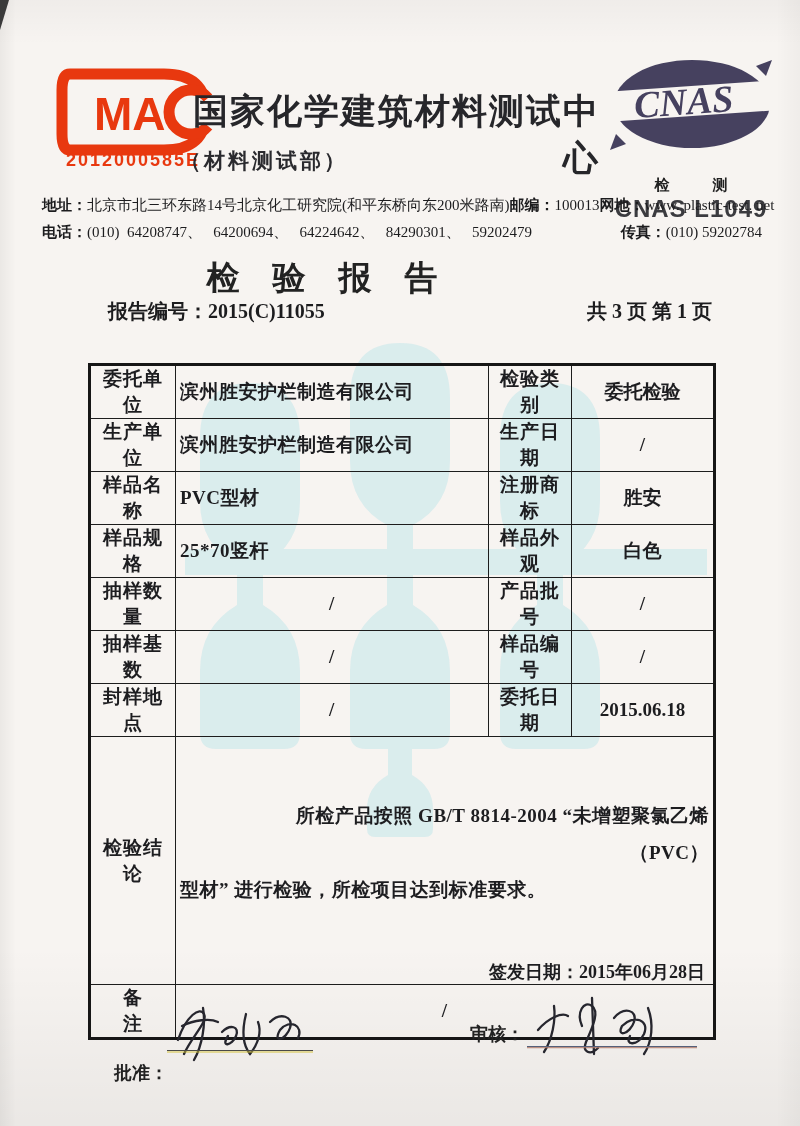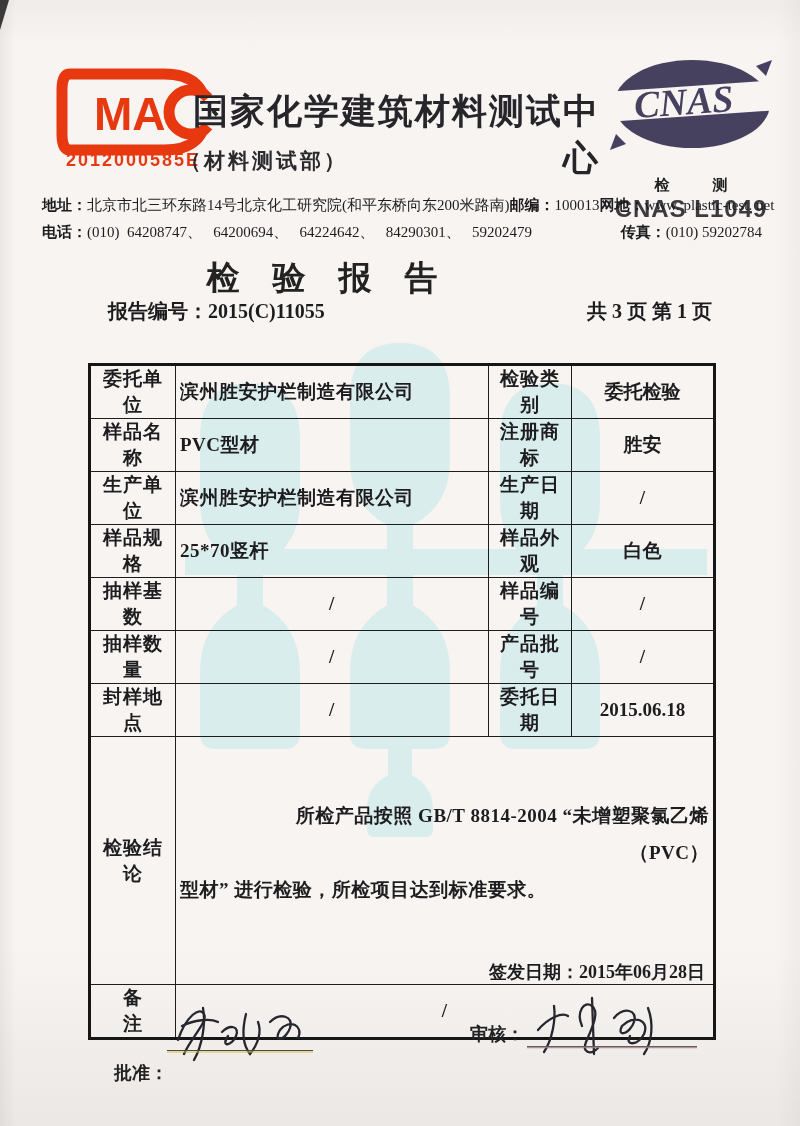--- a/index.html
+++ b/index.html
@@ -142,47 +142,47 @@
         <col style="width:143px">
       </colgroup>
     <tbody>
       <tr>
       <td class="lbl">委托单位</td>
       <td class="val">滨州胜安护栏制造有限公司</td>
       <td class="lbl">检验类别</td>
       <td class="val2">委托检验</td>
     </tr>
         <tr>
+      <td class="lbl">生产单位</td>
+      <td class="val">滨州胜安护栏制造有限公司</td>
+      <td class="lbl">生产日期</td>
+      <td class="val2">/</td>
+    </tr>
+        <tr>
       <td class="lbl">样品名称</td>
       <td class="val">PVC型材</td>
       <td class="lbl">注册商标</td>
       <td class="val2">胜安</td>
     </tr>
         <tr>
-      <td class="lbl">生产单位</td>
-      <td class="val">滨州胜安护栏制造有限公司</td>
-      <td class="lbl">生产日期</td>
-      <td class="val2">/</td>
-    </tr>
-        <tr>
       <td class="lbl">样品规格</td>
       <td class="val">25*70竖杆</td>
       <td class="lbl">样品外观</td>
       <td class="val2">白色</td>
     </tr>
         <tr>
+      <td class="lbl">抽样数量</td>
+      <td class="val c">/</td>
+      <td class="lbl">产品批号</td>
+      <td class="val2">/</td>
+    </tr>
+        <tr>
       <td class="lbl">抽样基数</td>
       <td class="val c">/</td>
       <td class="lbl">样品编号</td>
-      <td class="val2">/</td>
-    </tr>
-        <tr>
-      <td class="lbl">抽样数量</td>
-      <td class="val c">/</td>
-      <td class="lbl">产品批号</td>
       <td class="val2">/</td>
     </tr>
         <tr>
       <td class="lbl">封样地点</td>
       <td class="val c">/</td>
       <td class="lbl">委托日期</td>
       <td class="val2">2015.06.18</td>
     </tr>
         <tr id="conclusion-row">
         <td class="lbl">检验结论</td>

